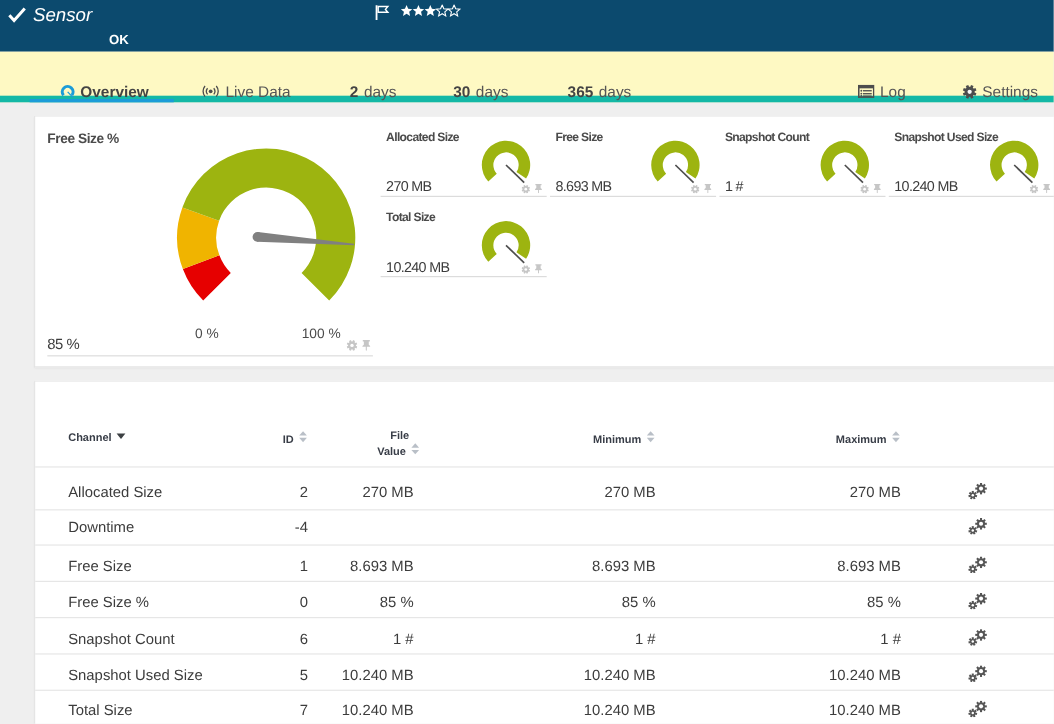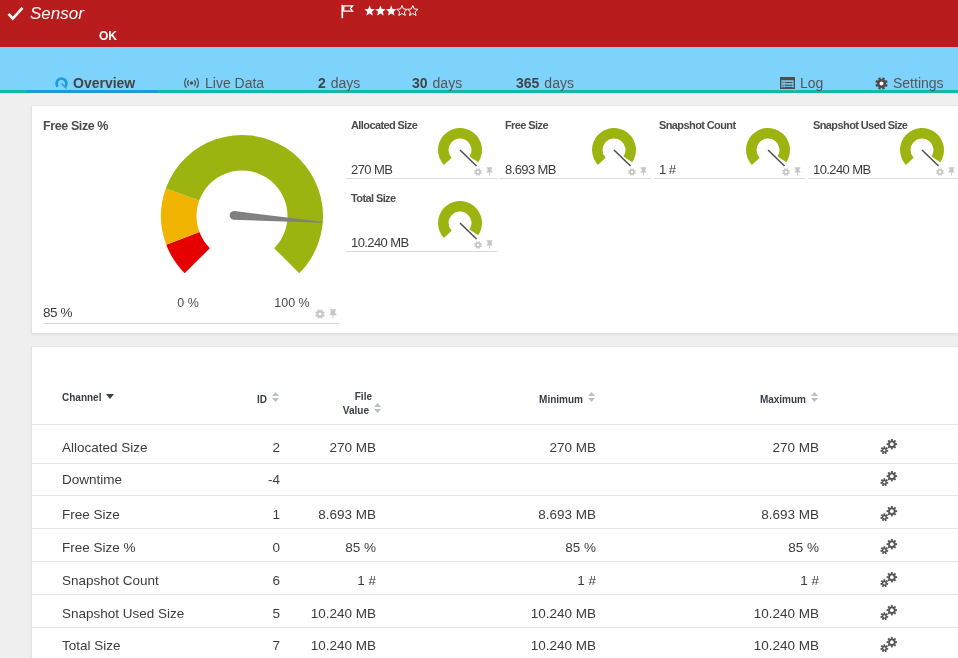--- a/index.html
+++ b/index.html
@@ -9,21 +9,21 @@
   
   .hdr { position:absolute; left:0; top:0; width:958px; height:47px; }
   .hdr-check { position:absolute; left:7px; top:6px; }
   .hdr-kind { position:absolute; left:30px; top:4px; font-size:17px; font-style:italic; color:#fff; font-weight:400; }
   .hdr-title { position:absolute; left:88px; top:3px; font-size:17.5px; font-weight:700; color:#fff; }
   .hdr-flag { position:absolute; left:341px; top:4px; }
   .hdr-stars { position:absolute; left:364px; top:4px; }
   .hdr-status { position:absolute; left:52px; top:29px; font-size:12px; font-weight:700; color:#fff;margin-left:47px; }
 
   
-  .tabs { position:absolute; left:0; top:47px; width:958px; height:46px; background:#7dd3fc; border-bottom:3px solid #14b8a6; }
+  .tabs { position:absolute; left:0; top:47px; width:958px; height:46px; background:#fef9c3; border-bottom:6px solid #14b8a6; }
   .tab { position:absolute; top:23px; height:26px; display:flex; align-items:center; gap:5px;
          font-size:14px; color:#555; cursor:pointer; }
   .tab .num { font-weight:700; color:#444; }
   .tab-overview { font-weight:700; color:#444; }
   .tab-underline { position:absolute; left:27px; top:42.6px; width:131px; height:3.6px; }
 
   
   .panel { position:absolute; background:#fff; border:1px solid #e3e3e3; border-top-color:#e8e8e8;
            box-shadow:0 1px 2px rgba(0,0,0,0.06); }
   .panel-gauges { left:31px; top:105px; width:932px; height:229px; }
@@ -47,21 +47,21 @@
   .tbl { position:absolute; left:0; top:0; width:930px; }
   .tbl .hrow { position:absolute; font-size:10px; font-weight:700; color:#383d47; }
   .tbl .sep { position:absolute; left:0; width:930px; height:1px; background:#e4e4e4; }
   .tbl .cell { position:absolute; font-size:13.5px; color:#3c3c3c; white-space:nowrap; }
   .r { text-align:right; }
   .sort-ico { display:inline-block; margin-left:4px; }
 </style>
 </head>
 <body>
 
-<div class="hdr" style="background: #b91c1c;">
+<div class="hdr" style="background: #0c4a6e;">
   <svg class="hdr-check" width="17" height="15" viewBox="0 0 17 15">
     <path d="M1.5 7.8 L5.8 12.6 L15.5 1.8" fill="none" stroke="#fff" stroke-width="2.7"></path>
   </svg>
   <span class="hdr-kind">Sensor</span>
   <svg class="hdr-flag" width="14" height="15" viewBox="0 0 14 15">
     <path d="M1.3 0.8 L1.3 14.2" stroke="#fff" stroke-width="1.7" fill="none"></path>
     <path d="M2.8 1.9 H11.6 L9.4 4.55 L11.6 7.2 H2.8 Z" fill="none" stroke="#fff" stroke-width="1.3"></path>
   </svg>
   <span class="hdr-stars"><svg width="58" height="13">
         <path d="M5.60 0.50 L7.07 3.98 L10.83 4.30 L7.98 6.77 L8.83 10.45 L5.60 8.50 L2.37 10.45 L3.22 6.77 L0.37 4.30 L4.13 3.98 Z" fill="#fff"></path>

